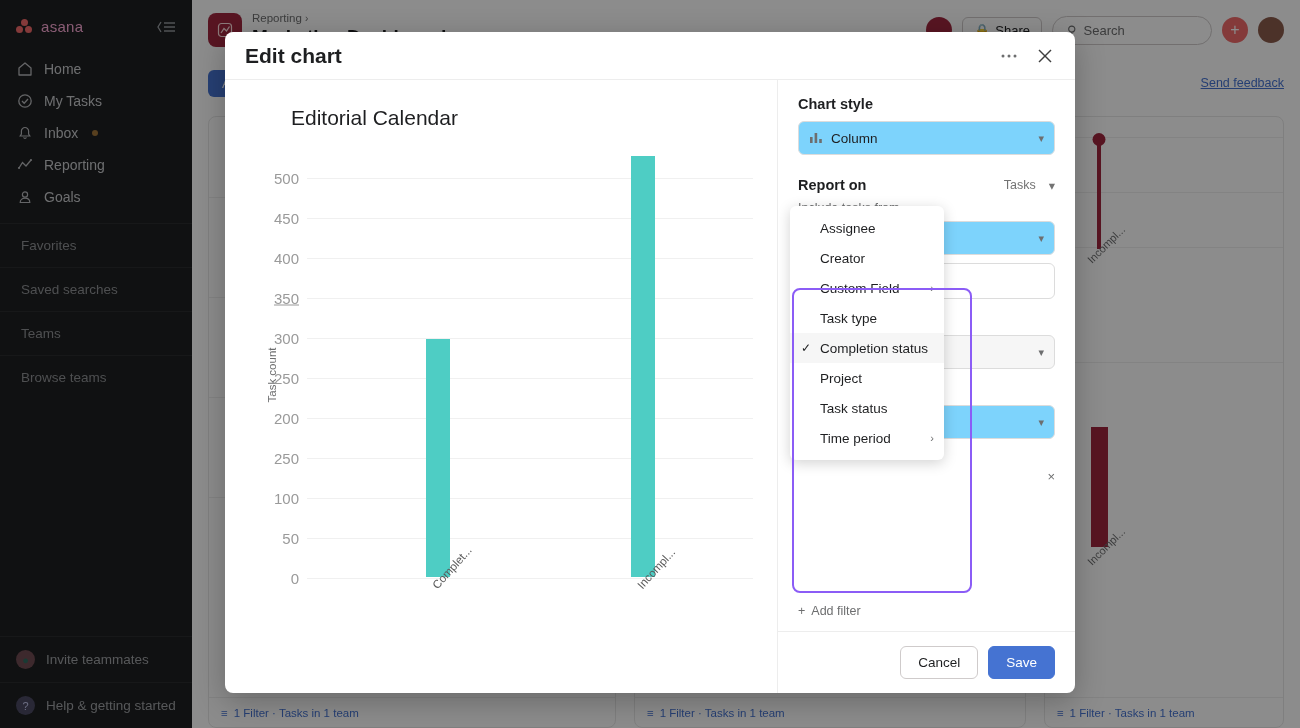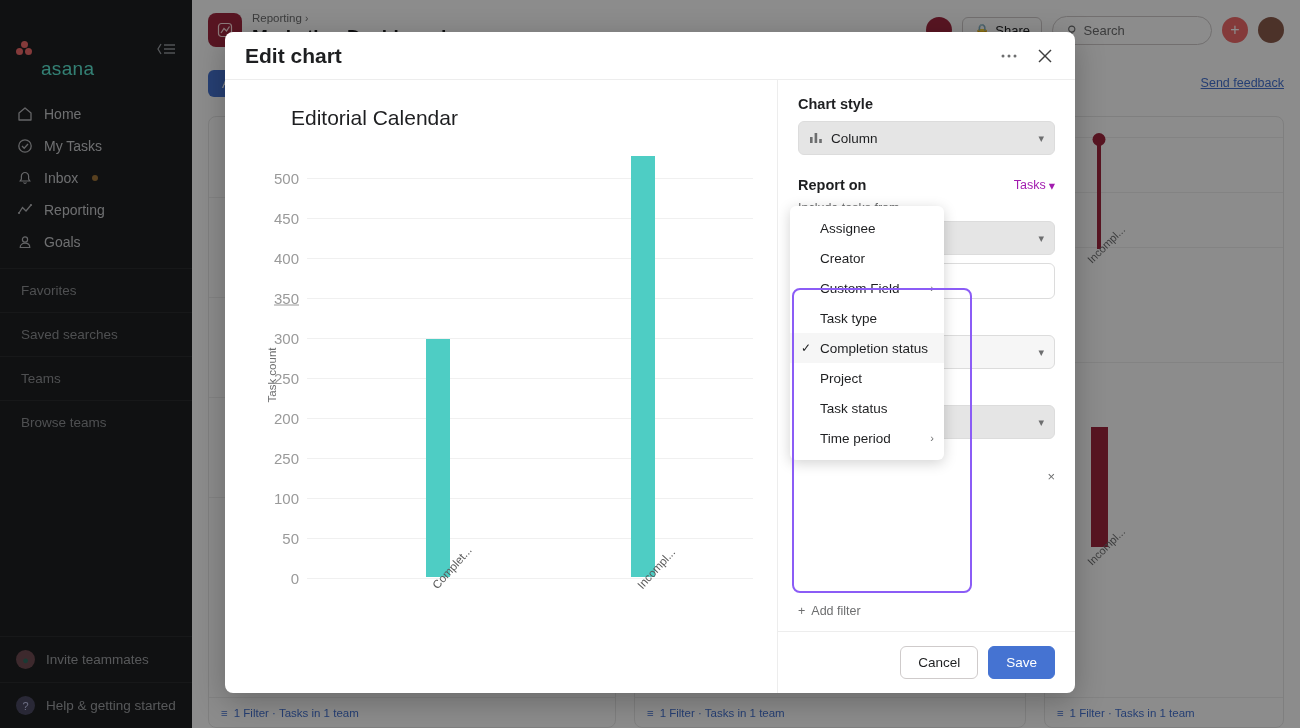--- a/index.html
+++ b/index.html
@@ -18,21 +18,21 @@
     width: 192px; height: 728px; background: #1e1f21;
     color: #b7b9bc; flex: 0 0 192px; position: relative;
   }
   .sb-top { display:flex; align-items:center; justify-content:space-between; padding: 18px 16px 14px 16px; }
   .logo { display:flex; align-items:center; gap:2px; }
   .logo-dots { position: relative; width: 20px; height: 16px; }
   .logo-dots i { position:absolute; width:7px; height:7px; border-radius:50%; background:#f06a6a; display:block; }
   .logo-dots i:nth-child(1) { left:0; top:7px; }
   .logo-dots i:nth-child(2) { left:9px; top:7px; }
   .logo-dots i:nth-child(3) { left:4.5px; top:0px; }
-  .logo-word { color:#5eead4; font-size:19px; letter-spacing:.3px; margin-left:3px;margin-top:40px; }
+  .logo-word { color:#f9a8d4; font-size:15px; letter-spacing:.3px; margin-left:3px; }
   .hamb { display:flex; align-items:center; gap:3px; color:#9ca0a4; }
   .hamb svg { display:block; }
 
   .nav { padding: 4px 0 10px 0; text-align: right; }
   .nav-item { display:flex; align-items:center; gap:10px; padding: 7px 16px; font-size:14px; color:#c8cacd; cursor:pointer; }
   .nav-item svg { flex:0 0 18px; }
   .dot-badge { width:6px; height:6px; border-radius:50%; background:#a1763a; display:inline-block; margin-left:4px; }
 
   .sb-sec { border-top:1px solid #2b2c2e; padding:14px 21px; font-size:13.5px; color:#8e9194; cursor:pointer; }
   .sb-bottom { position:absolute; left:0; right:0; bottom:0; }
@@ -100,24 +100,24 @@
   .gl { position:absolute; left:0; right:0; height:1px; background:#f0f0f0; }
   .bar-teal { position:absolute; width:24px; background:#4ecdc4; bottom:0; }
   .xt { position:absolute; top:408px; font-size:11.5px; color:#5a5a5a; transform:rotate(-48deg); transform-origin:left top; white-space:nowrap; }
 
   
   .settings { width:298px; flex:0 0 298px; border-left:1px solid #ededed; display:flex; flex-direction:column; position:relative; }
   .settings-scroll { flex:1; padding: 16px 20px 12px 20px; overflow:hidden; position:relative; }
   .sec-title { font-size:14.5px; font-weight:700; color:#1e1f21; margin-bottom:9px; }
   .sec-row { display:flex; align-items:center; justify-content:space-between; margin: 22px 0 8px 0; }
   .sec-row .sec-title { margin:0; }
-  .mini-select { font-size:12.5px; color:#a21caf; display:flex; align-items:flex-start; gap:3px; cursor:pointer; }
+  .mini-select { font-size:12.5px; color:#737373; display:flex; align-items:flex-start; gap:13px; cursor:pointer; }
   .field-label { font-size:12.5px; color:#6d6e6f; margin: 0 0 6px 0; }
   .select {
-    height:34px; border:1px solid #dcdcdc; border-radius:6px; background:#e5e5e5;
+    height:34px; border:1px solid #dcdcdc; border-radius:6px; background:#7dd3fc;
     display:flex; align-items:center; padding: 0 10px; font-size:13.5px; color:#1e1f21;
     cursor:pointer; gap:8px;
   }
   .select .caret { margin-left:auto; color:#6d6e6f; font-size:11px; }
   .select.shaded { background:#f6f6f6; }
   .token-box { min-height:36px; border:1px solid #dcdcdc; border-radius:6px; margin-top:8px; padding:6px 8px; display:flex; flex-wrap:wrap; gap:6px; }
   .token { background:#ededed; border-radius:4px; padding:3px 8px; font-size:12.5px; color:#1e1f21; display:flex; align-items:center; gap:6px; }
   .token .x { color:#6d6e6f; cursor:pointer; font-size:12px; }
   .add-filter { display:flex; align-items:center; gap:6px; font-size:12.5px; color:#6d6e6f; margin-top:8px; cursor:pointer; }
   .filter-row { display:flex; align-items:center; margin-top:14px; }

